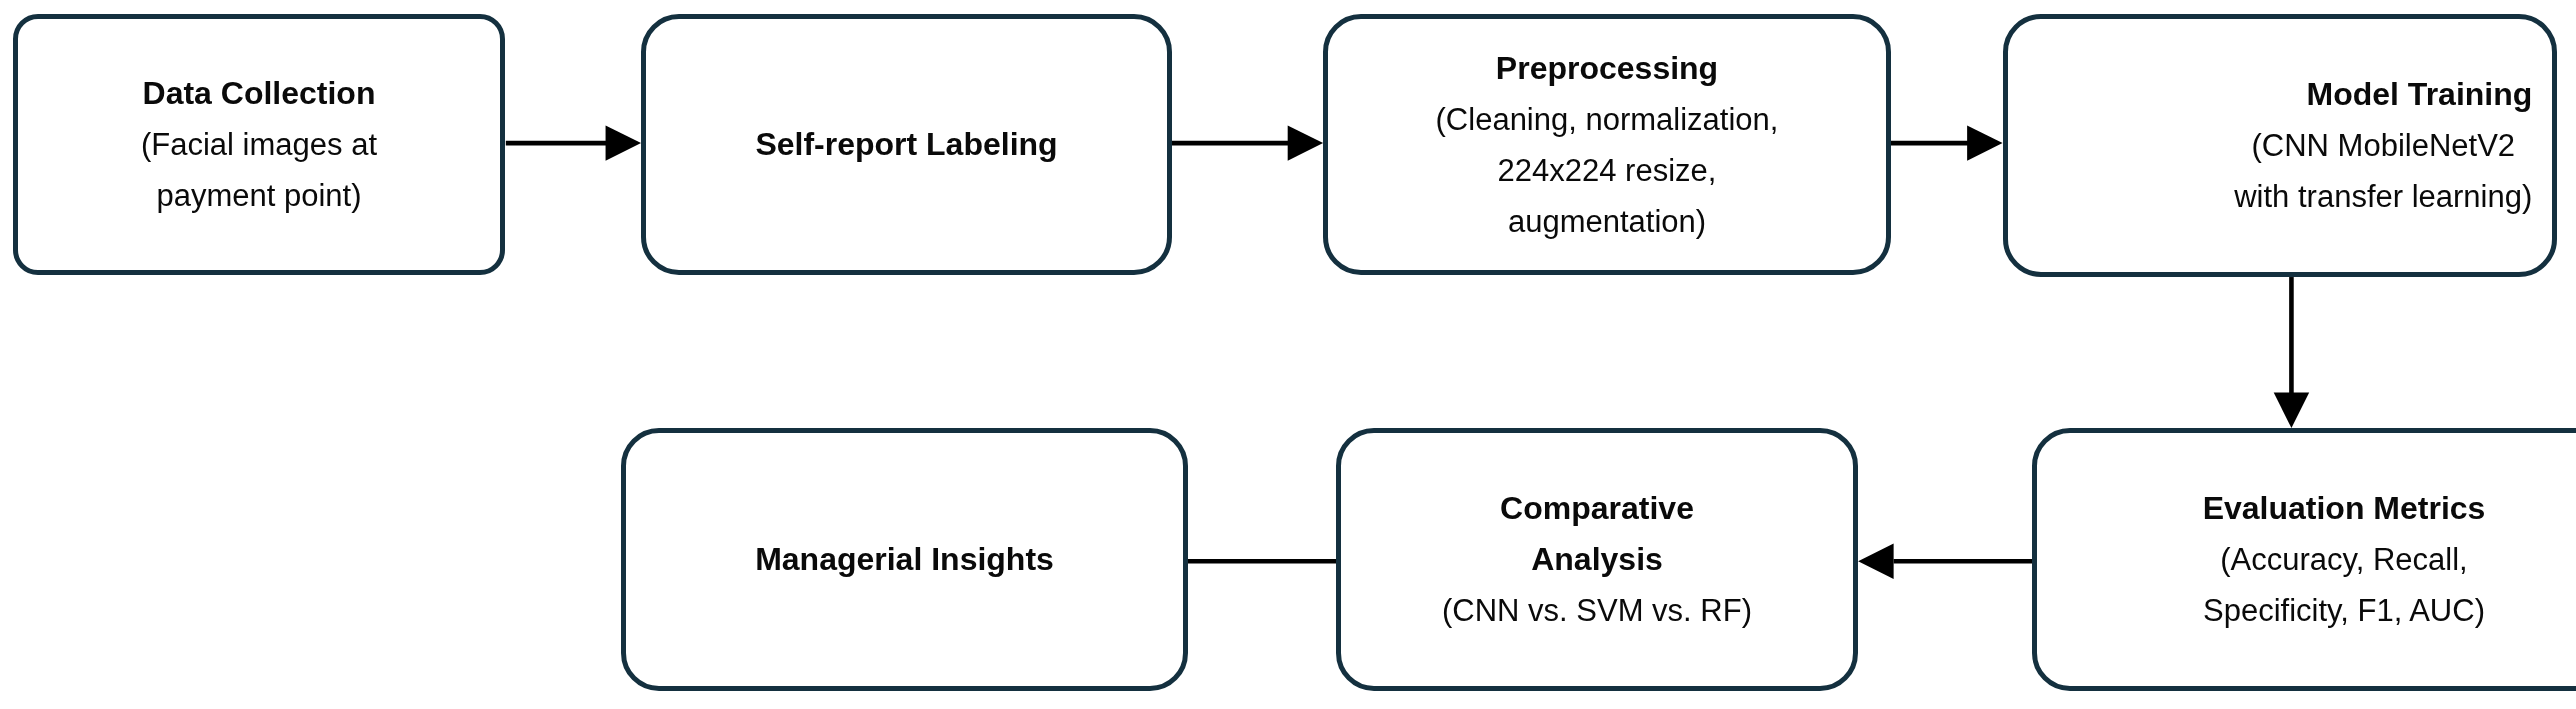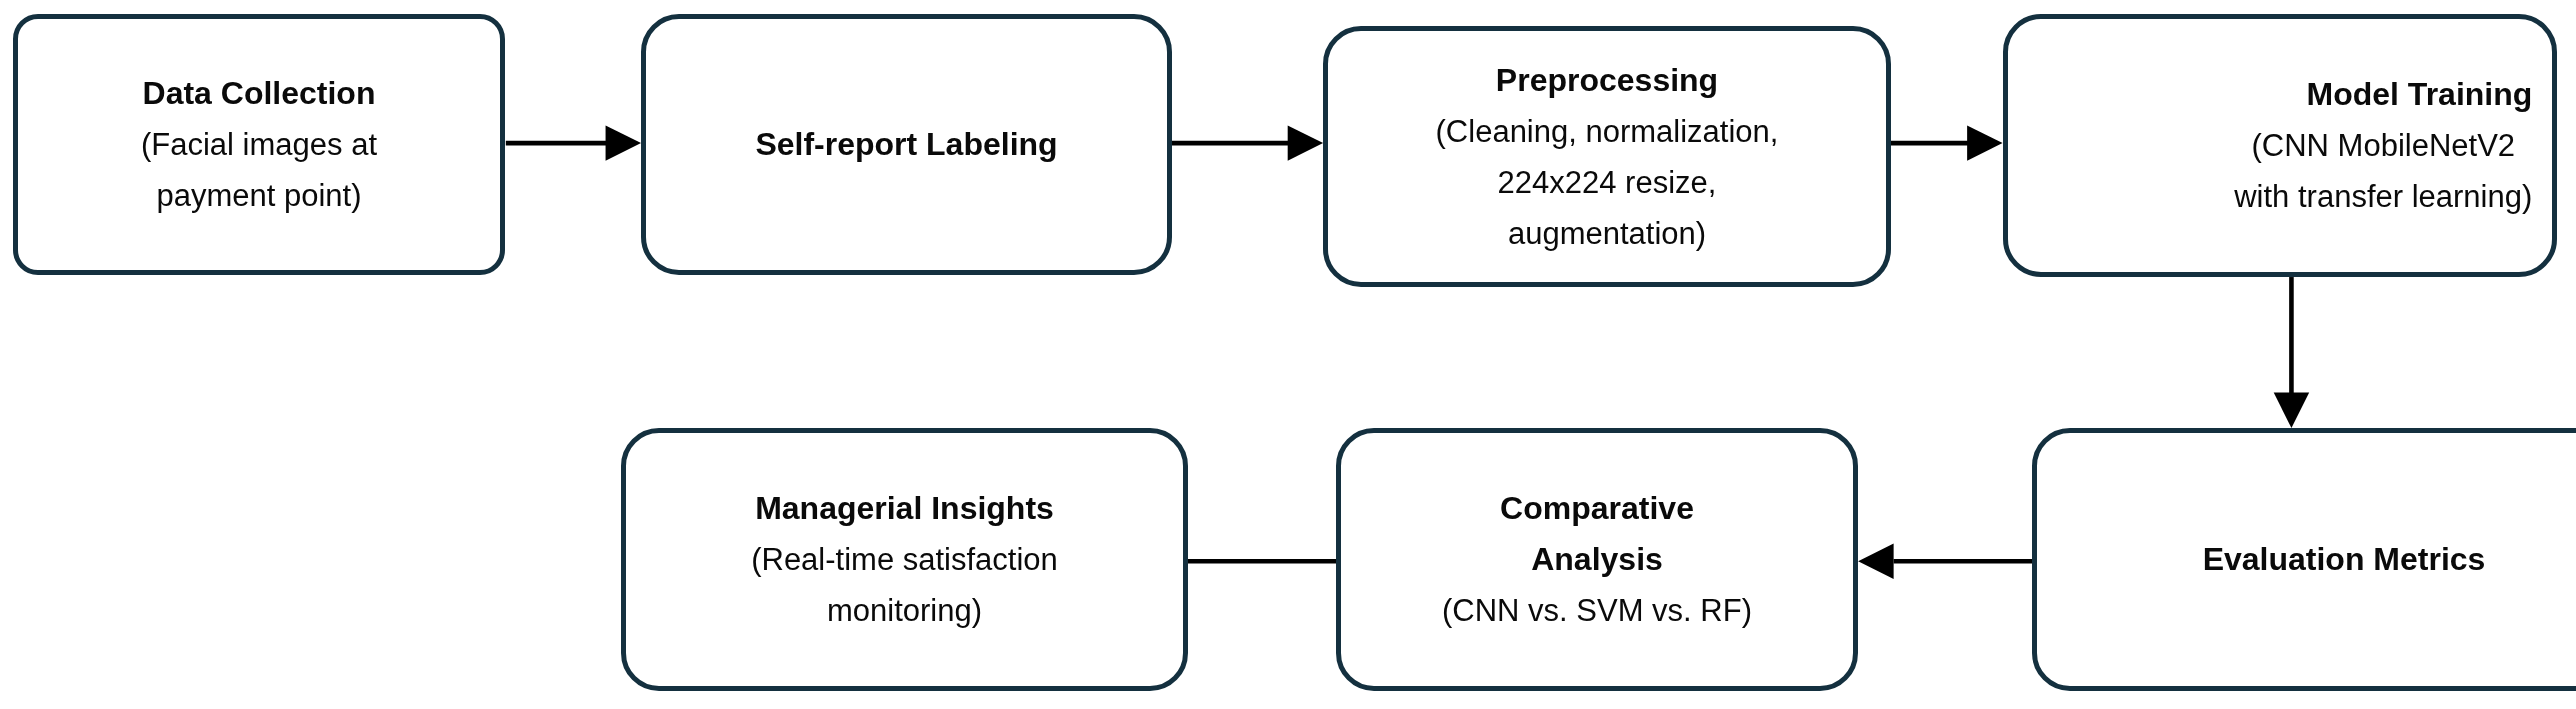--- a/index.html
+++ b/index.html
@@ -51,21 +51,21 @@
   }
   .node .subtitle {
     font-weight: 400;
     font-size: 31px;
     line-height: 51px;
     white-space: pre-line;
   }
   
   .n-data        { left: 13px;   top: 14.4px;  width: 492px; height: 261px; border-radius: 25px; }
   .n-label       { left: 641px;  top: 14.4px;  width: 531px; height: 261px; text-align: right; }
-  .n-preprocess  { left: 1323px; top: 14.4px;  width: 568px; height: 261px; margin-top: 12px; }
+  .n-preprocess  { left: 1323px; top: 14.4px;  width: 568px; height: 261px; }
   .n-training    { left: 2003px; top: 14.4px;  width: 554px; height: 263px; align-items: flex-end; }
   
   .n-evaluation  { left: 2032px; top: 428px; width: 624px; height: 263px; }
   .n-comparative { left: 1336px; top: 428px; width: 522px; height: 263px; }
   .n-managerial  { left: 621px;  top: 428px; width: 567px; height: 263px; }
 </style>
 </head>
 <body>
 
 <div class="canvas">
@@ -115,28 +115,28 @@
   </div>
 
   <div class="node n-training">
     <div class="title">Model Training</div>
     <div class="subtitle">(CNN MobileNetV2
 with transfer learning)</div>
   </div>
 
   <div class="node n-evaluation">
     <div class="title">Evaluation Metrics</div>
+    <div class="subtitle">(Accuracy, Recall,
+Specificity, F1, AUC)</div>
   </div>
 
   <div class="node n-comparative">
     <div class="title">Comparative
 Analysis</div>
     <div class="subtitle">(CNN vs. SVM vs. RF)</div>
   </div>
 
   <div class="node n-managerial">
     <div class="title">Managerial Insights</div>
-    <div class="subtitle">(Real-time satisfaction
-monitoring)</div>
   </div>
 
 </div>
 
 
 </body></html>

